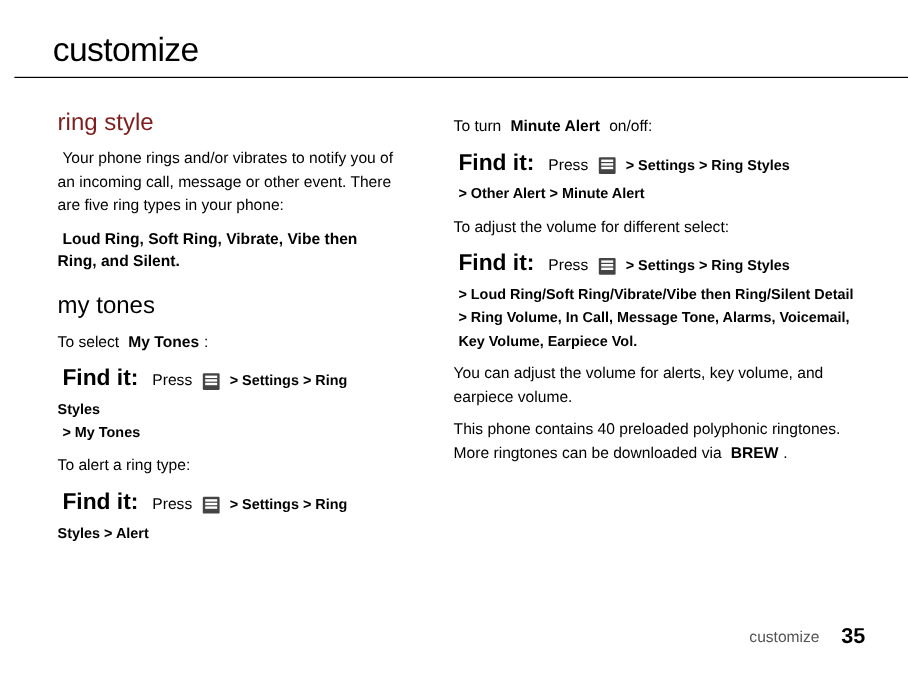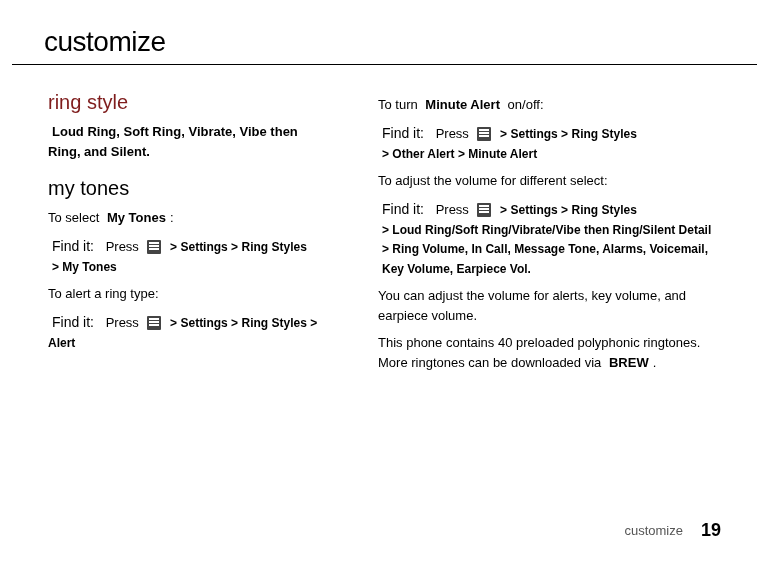--- a/index.html
+++ b/index.html
@@ -66,22 +66,22 @@
       line-height: 1.5;
       margin-bottom: 8px;
       color: #000;
     }
 
     .body-text .bold {
       font-weight: bold;
     }
 
     .find-it-label {
-      font-weight: normal;
-      font-size: 14px;
+      font-weight: bold;
+      font-size: 19px;
     }
 
     .find-it-line {
       font-size: 13px;
       line-height: 1.5;
       margin-bottom: 8px;
     }
 
     .find-it-bold {
       font-weight: bold;
@@ -140,20 +140,23 @@
 <div class="page-header">
   <span class="page-title">customize</span>
 </div>
 
 <div class="content-area">
 
   <div class="left-col">
 
     <h2 class="section-title">ring style</h2>
 
+    <p class="body-text">
+      <span>Your phone rings and/or vibrates to notify you of an incoming call, message or other event. There are five ring types in your phone:</span>
+    </p>
 
     <p class="body-text">
       <span class="bold">Loud Ring,  Soft Ring,  Vibrate,  Vibe then Ring,  and Silent.</span>
     </p>
 
     <h2 class="section-title-2">my tones</h2>
 
     <p class="body-text">
       To select <span class="find-it-bold">My Tones</span>:
     </p>
@@ -219,14 +222,14 @@
     <p class="body-text">
       This phone contains 40 preloaded polyphonic ringtones. More ringtones can be downloaded via <span class="find-it-bold">BREW</span>.
     </p>
 
   </div>
 
 </div>
 
 <div class="page-footer">
   <span class="footer-text">customize</span>
-  <span class="footer-page-num">19</span>
+  <span class="footer-page-num">35</span>
 </div>
 
 </body></html>

